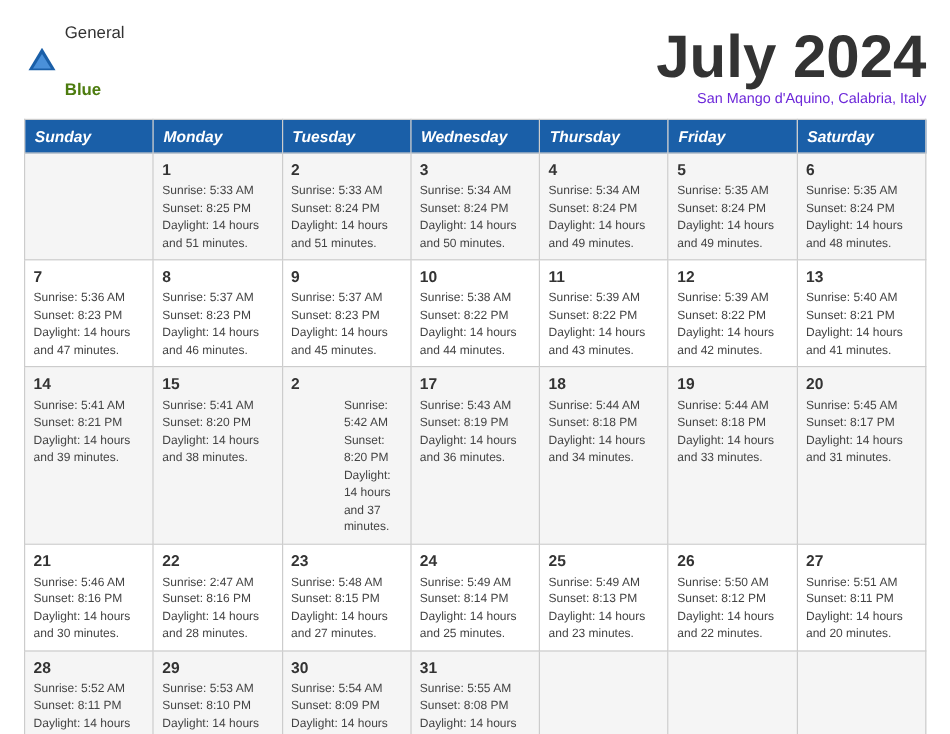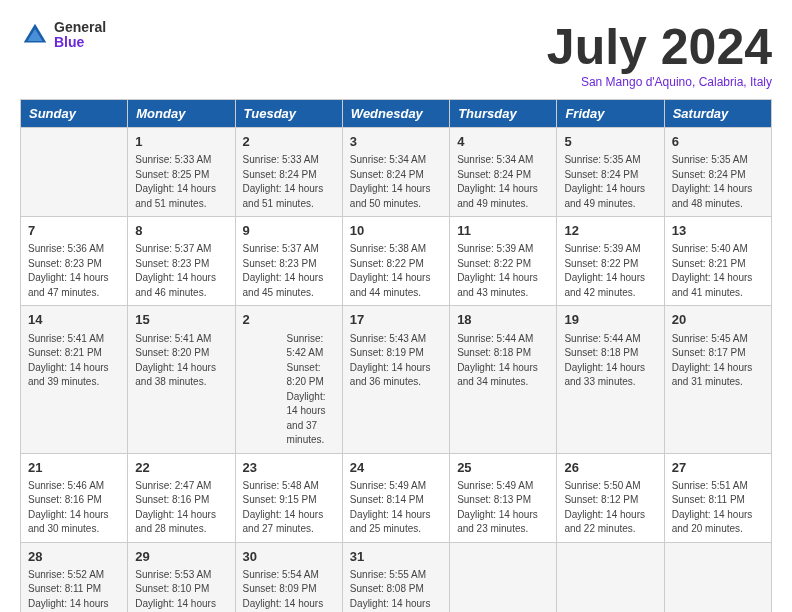--- a/index.html
+++ b/index.html
@@ -21,27 +21,28 @@
       align-items: center;
       gap: 4px;
     }
     .logo-text {
       display: flex;
       flex-direction: column;
       line-height: 1.1;
     }
     .logo-general {
       font-size: 14px;
-      font-weight: bold;
+      font-weight: normal;
       color: #333;
     }
     .logo-blue {
       font-size: 14px;
       font-weight: bold;
-      color: #6d28d9;
+      color: #4d7c0f;
+      margin-top: 32px;
     }
     .logo-icon {
       width: 30px;
       height: 30px;
     }
     .title-area {
       text-align: right;
     }
     .calendar-title {
       font-size: 50px;
@@ -290,21 +291,21 @@
         <td>
           <span class="day-number">22</span>
           <div class="day-info" style="white-space: pre-line;">Sunrise: 2:47 AM
 Sunset: 8:16 PM
 Daylight: 14 hours
 and 28 minutes.</div>
         </td>
         <td>
           <span class="day-number">23</span>
           <div class="day-info" style="white-space: pre-line;">Sunrise: 5:48 AM
-Sunset: 9:15 PM
+Sunset: 8:15 PM
 Daylight: 14 hours
 and 27 minutes.</div>
         </td>
         <td>
           <span class="day-number">24</span>
           <div class="day-info" style="white-space: pre-line;">Sunrise: 5:49 AM
 Sunset: 8:14 PM
 Daylight: 14 hours
 and 25 minutes.</div>
         </td>

